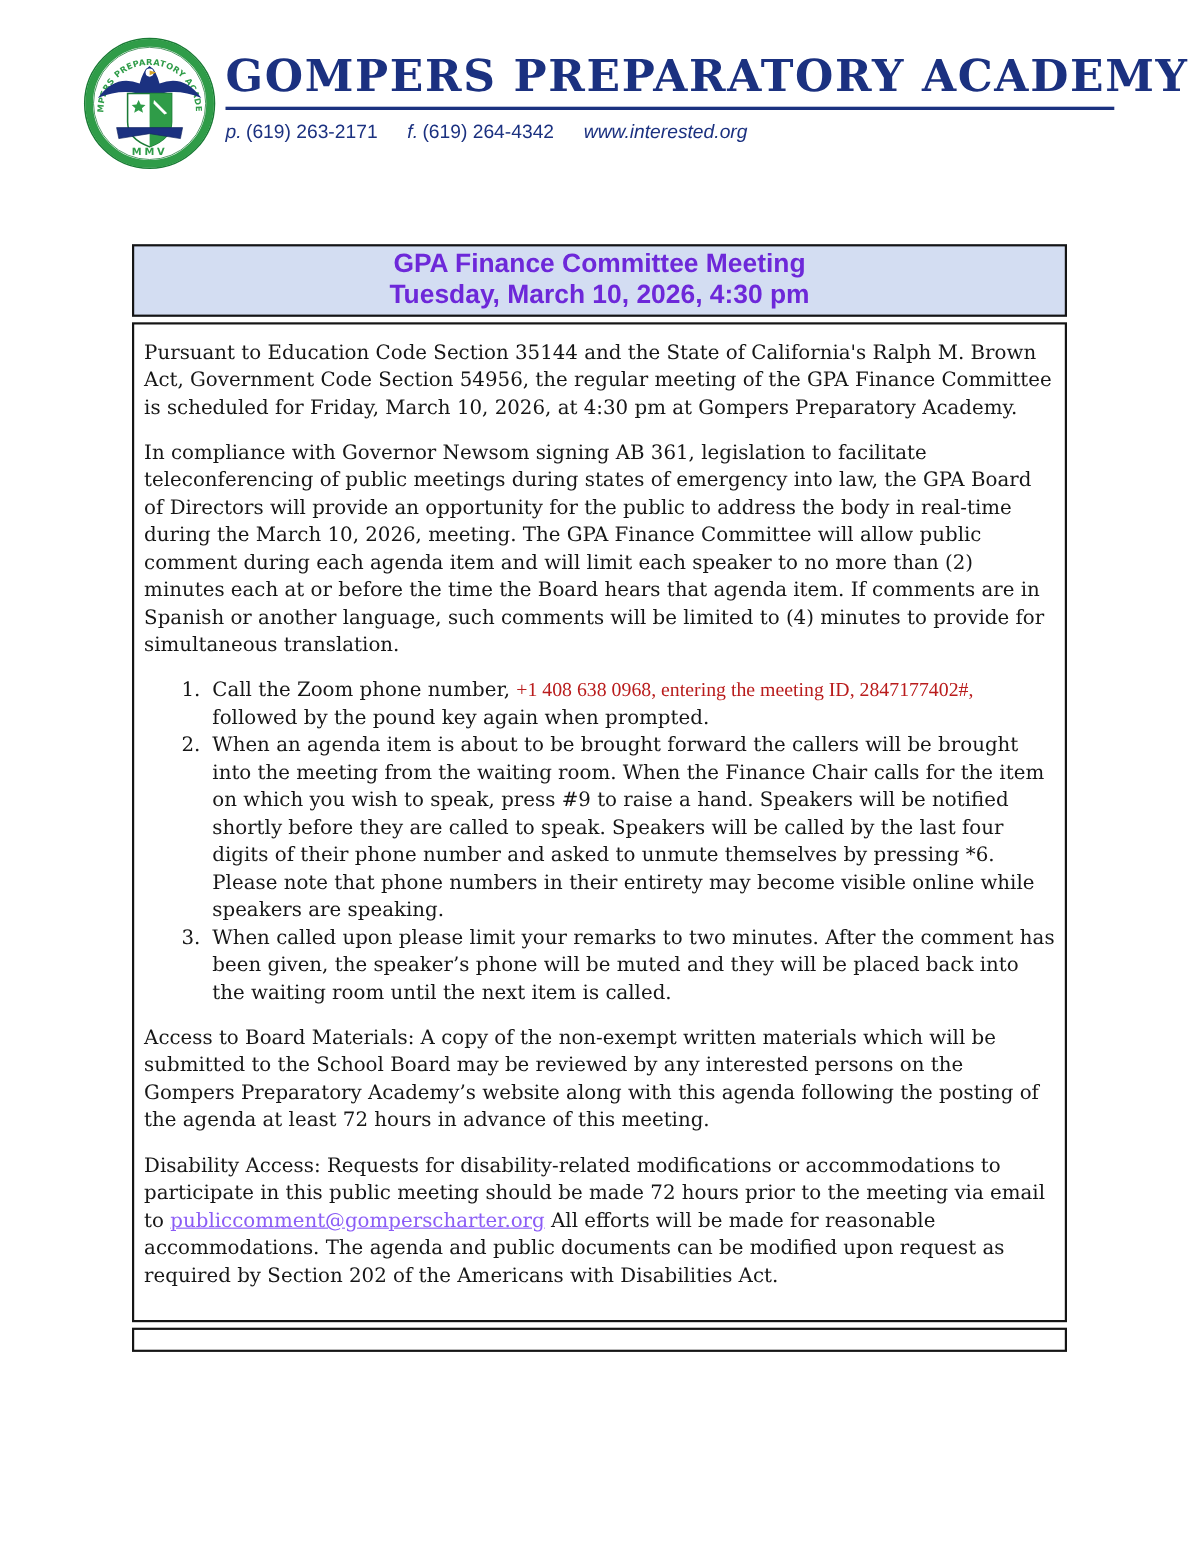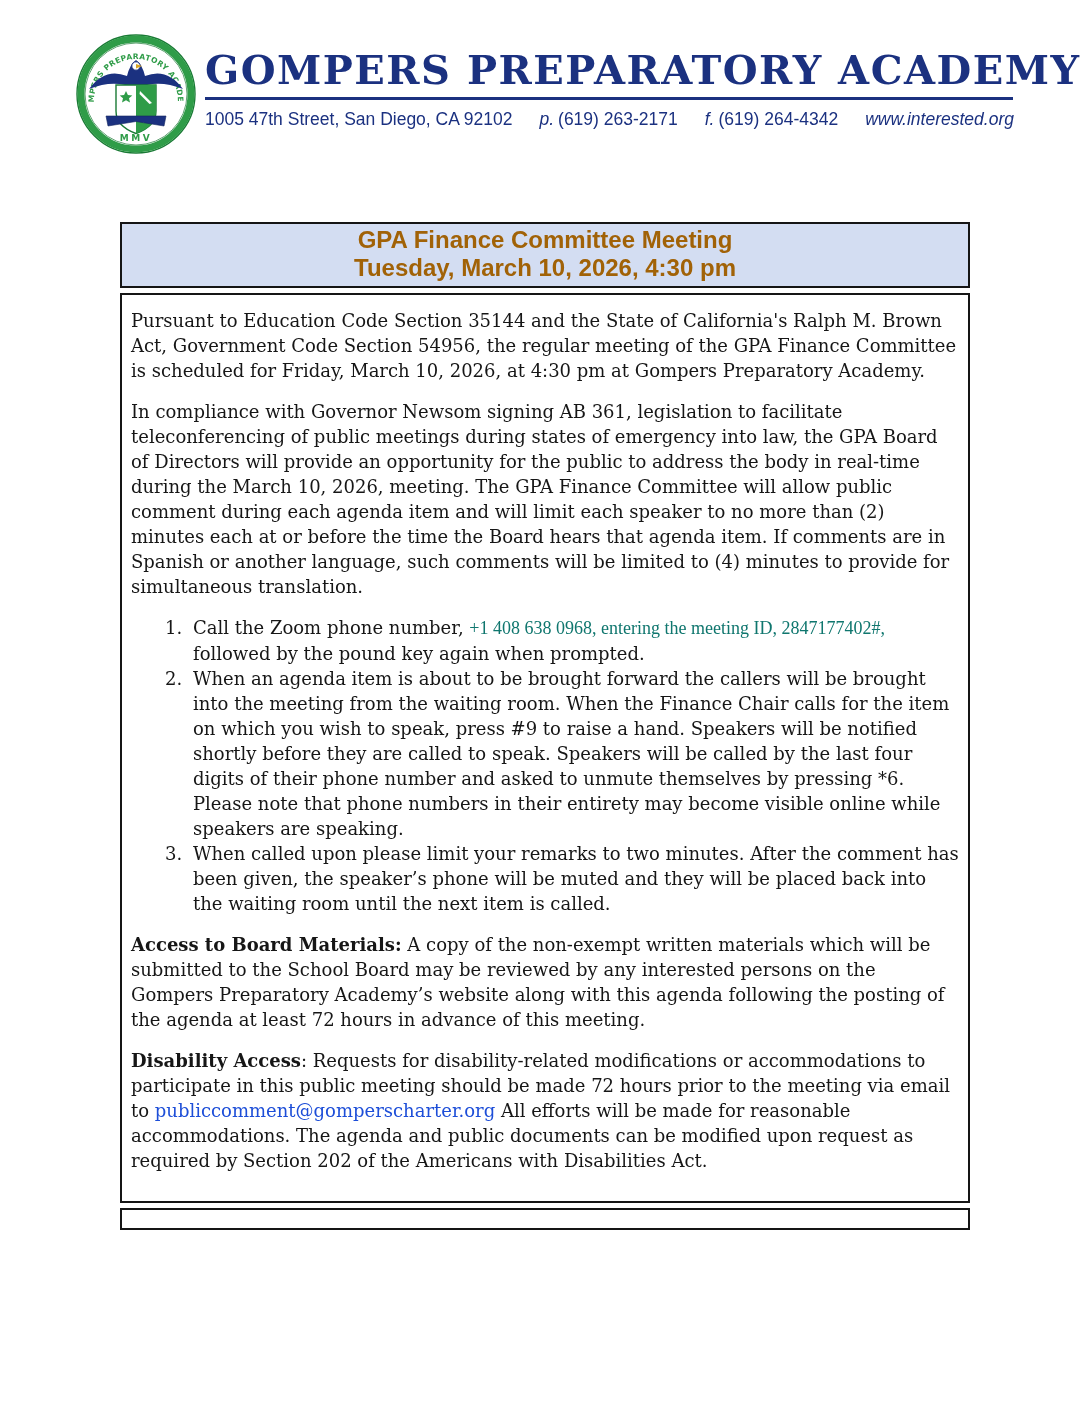--- a/index.html
+++ b/index.html
@@ -42,39 +42,39 @@
   
   .doc { width: 850px; margin: 67px 0 0 120px; }
   .title-box {
     background: #d3ddf2;
     border: 2.5px solid #151515;
     text-align: center;
     font-family: "Liberation Sans", sans-serif;
     font-weight: 700;
     font-size: 24px;
     line-height: 28px;
-    color: #a16207;
+    color: #6d28d9;
     padding: 2px 0 4px 0;
   }
   .content-box {
     border: 2.5px solid #151515;
     margin-top: 5px;
     min-height: 862px;
     padding: 13px 9px 12px 9px;
     font-size: 18px;
     line-height: 25px;
   }
   .content-box p { margin: 0 0 16px 0; }
-  .bold-lead { font-weight: 700; text-align: center; }
+  .bold-lead { font-weight: 400; text-align: center; }
   .num-list { margin: 0 0 16px 0; }
   .li-row { display: flex; margin-left: 34px; }
   .li-num { width: 28px; flex-shrink: 0; }
   .li-text { flex: 1; }
-  .alt-font { font-family: "Liberation Serif", serif; color: #0f766e; }
-  .email-link { color: #1d4ed8; cursor: pointer; margin-top: 11px; }
+  .alt-font { font-family: "Liberation Serif", serif; color: #b91c1c; }
+  .email-link { color: #8b5cf6; text-decoration: underline; cursor: pointer; margin-top: 11px; }
   .bottom-box { border: 2.5px solid #151515; height: 22px; margin-top: 5px; }
 </style>
 </head>
 <body>
 
 <div class="page">
 
   <header class="letterhead">
     <div class="logo-wrap">
       <svg viewBox="0 0 122 122" width="122" height="122" aria-hidden="true">
@@ -106,21 +106,20 @@
         <path d="M31,83 L91,83 L89,93 L61,88.5 L33,93 Z" fill="#1b3180" stroke="#14265f" stroke-width="0.6"></path>
 
         <text x="61" y="108" text-anchor="middle" font-family="DejaVu Sans, sans-serif" font-size="9" font-weight="bold" fill="#2f9c48" letter-spacing="2.5">MMV</text>
       </svg>
     </div>
 
     <div class="lh-right">
       <div class="school-name">GOMPERS PREPARATORY ACADEMY</div>
       <div class="lh-rule"></div>
       <div class="address-line">
-        <span>1005 47th Street, San Diego, CA 92102</span>
         <span><span class="lbl">p.</span><span>(619) 263-2171</span></span>
         <span><span class="lbl">f.</span><span>(619) 264-4342</span></span>
         <span class="web">www.interested.org</span>
       </div>
     </div>
   </header>
 
   <main class="doc">
 
     <div class="title-box">

